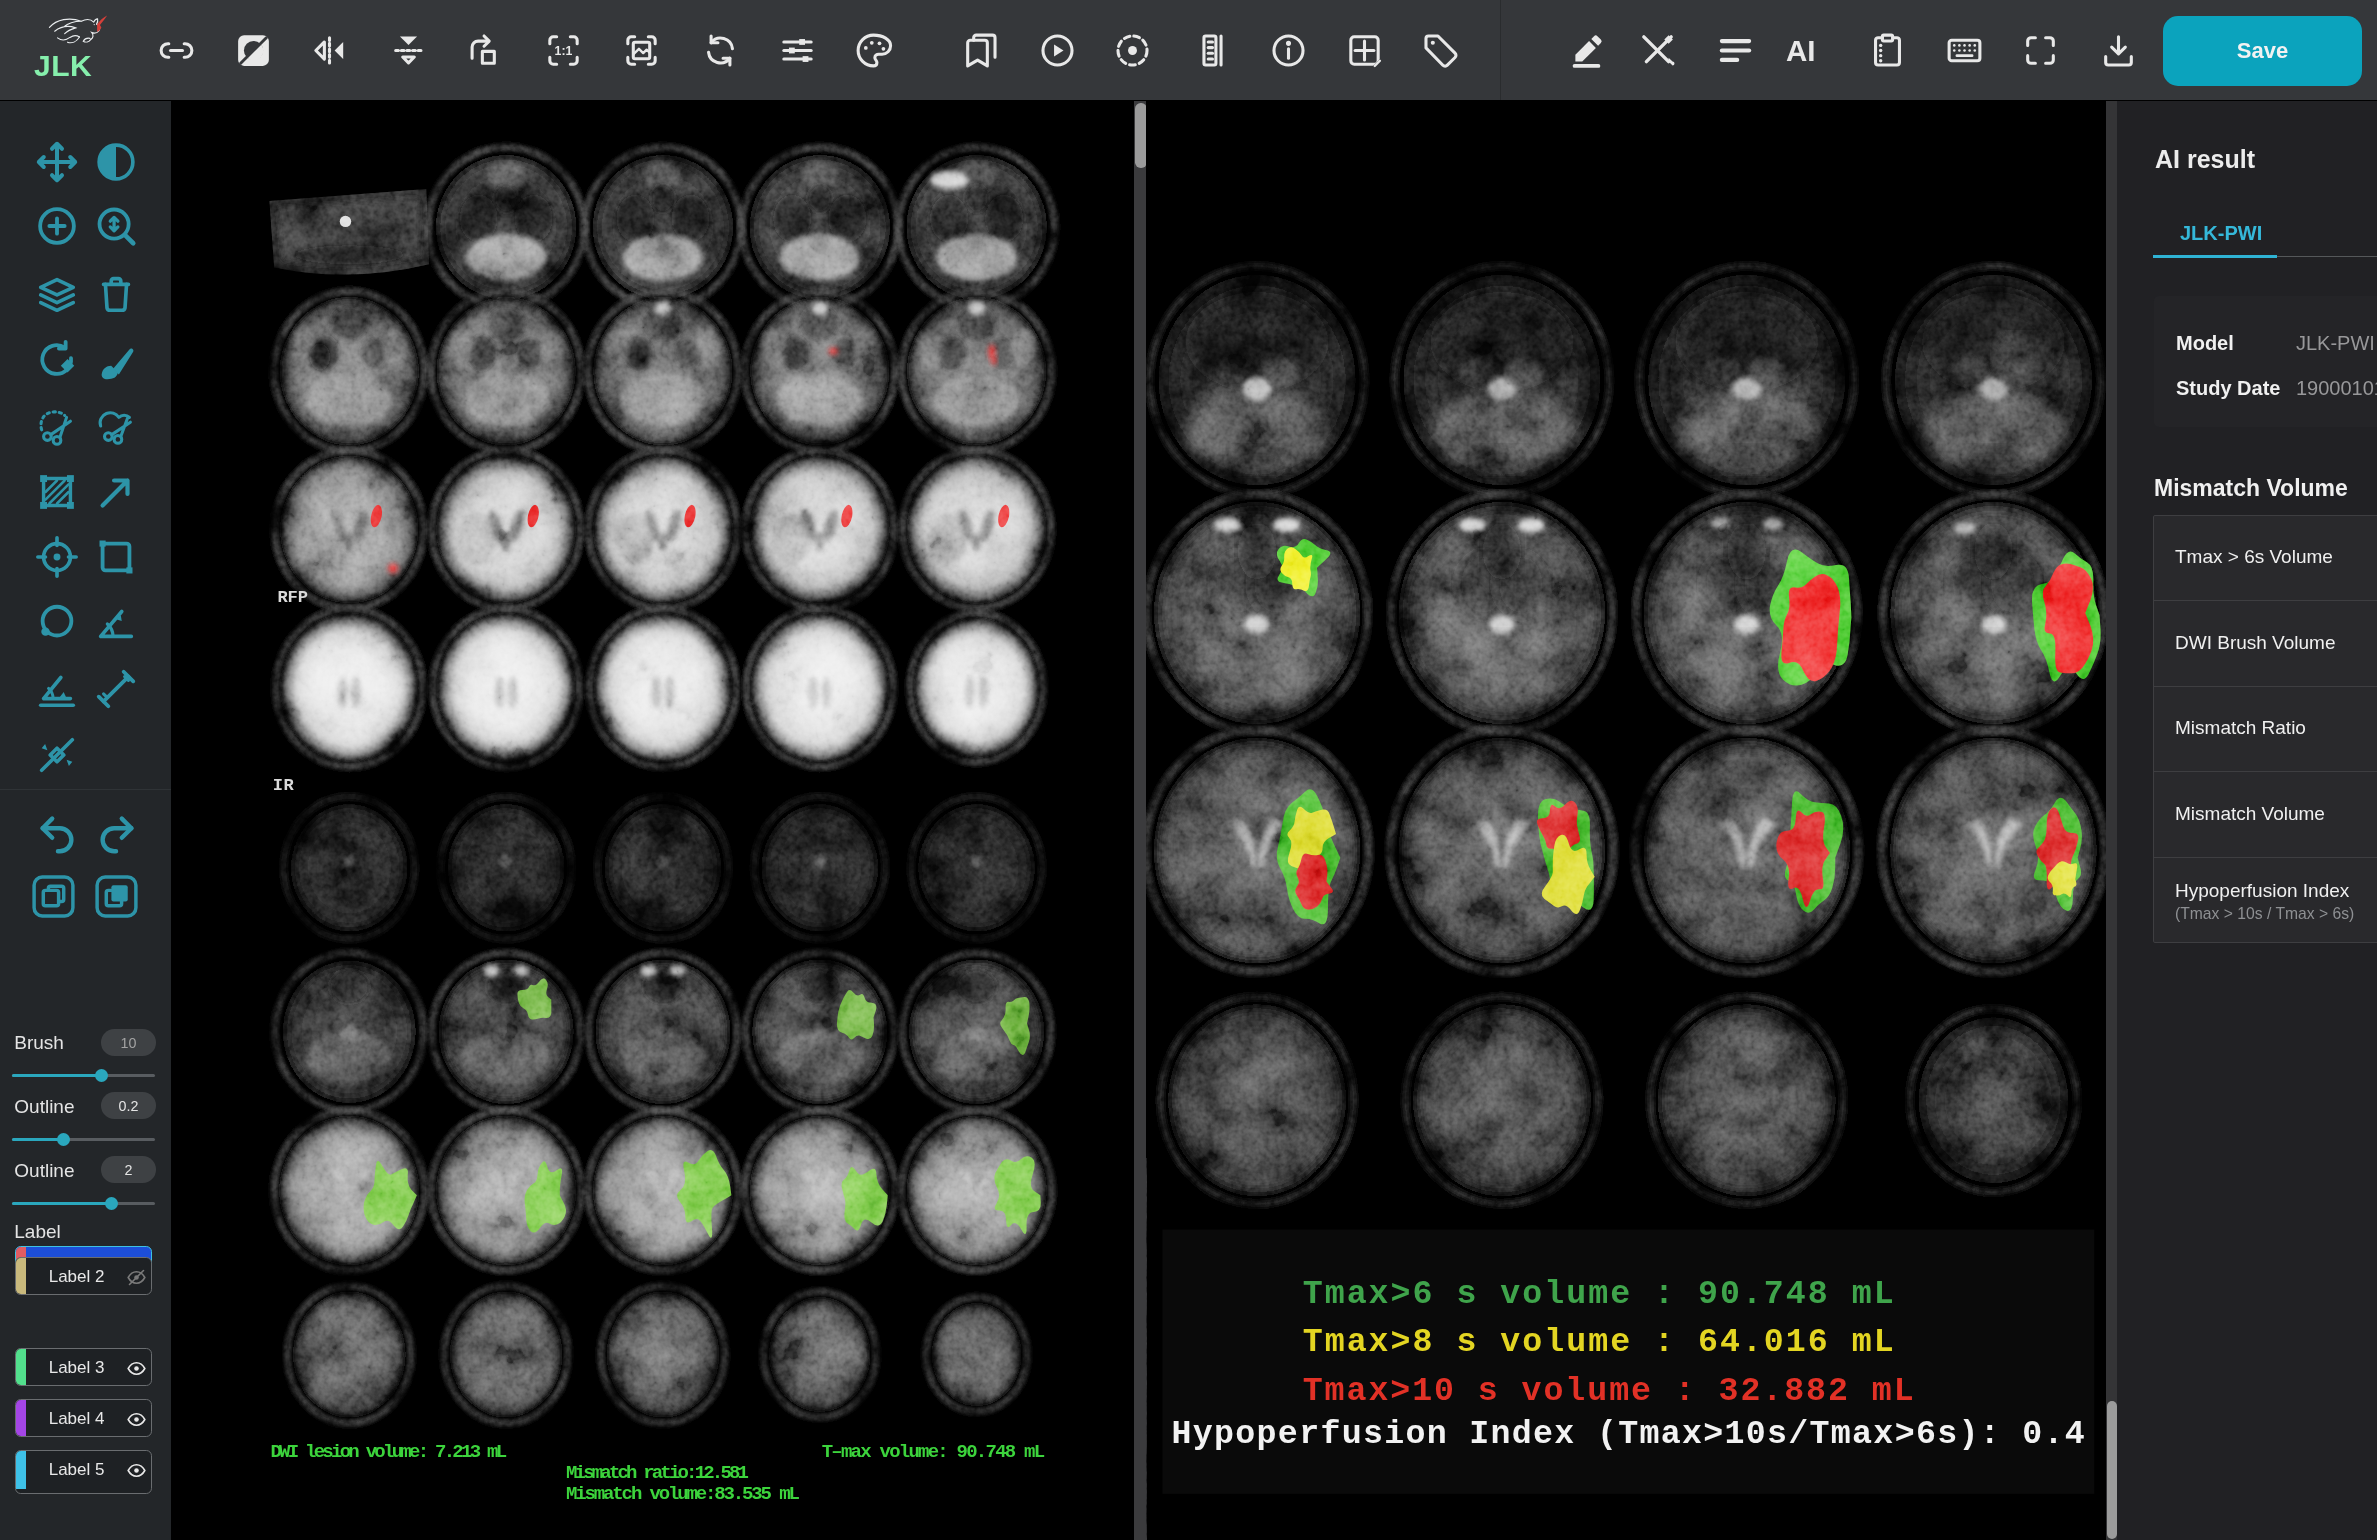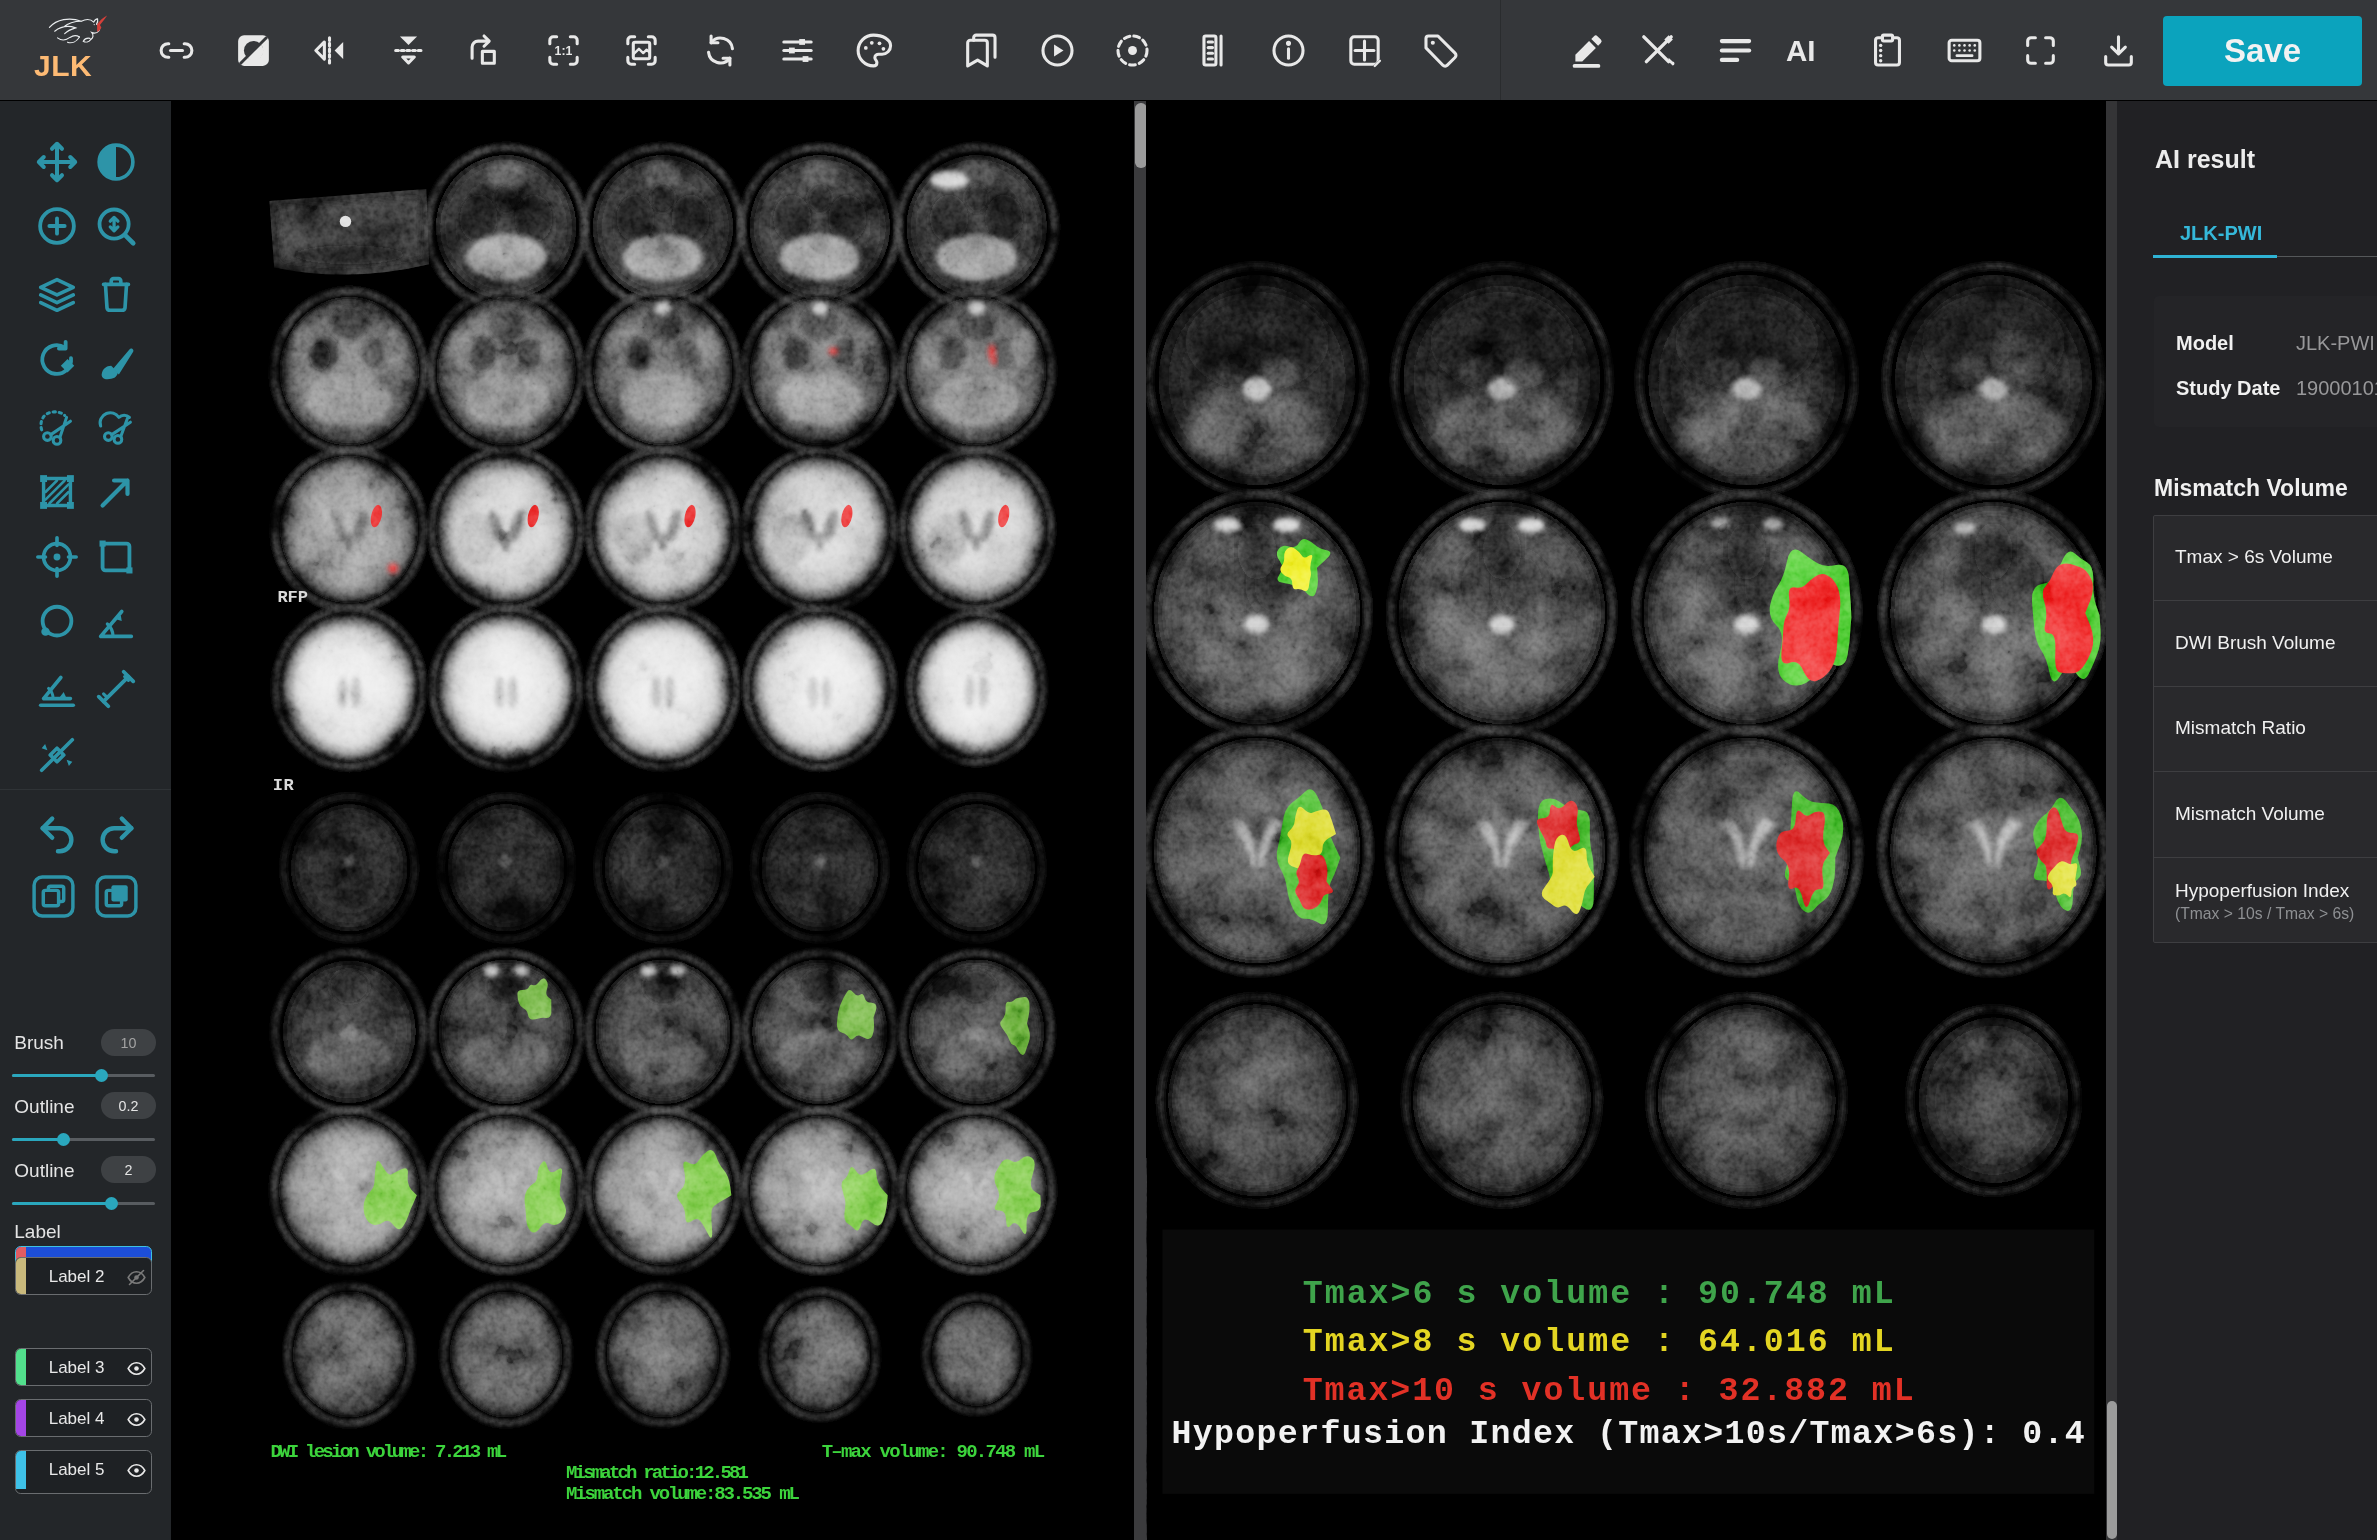--- a/index.html
+++ b/index.html
@@ -4,25 +4,25 @@
 html,body{width:2739px;height:1541px;background:#000;overflow:hidden;font-family:"Liberation Sans",sans-serif}
 .abs{position:absolute}
 #toolbar{position:absolute;left:0;top:0;width:2739px;height:100px;background:#35373a}
 #lsb{position:absolute;left:0;top:101px;width:171px;height:1439px;background:#232629}
 #lpanel{position:absolute;left:172px;top:101px;width:961px;height:1439px;background:#000}
 #sb1{position:absolute;left:1134px;top:101px;width:13px;height:1439px;background:#3b3b3d}
 #rpanel{position:absolute;left:1146px;top:101px;width:960px;height:1057px;background:#000}
 #sb2{position:absolute;left:2106px;top:101px;width:11.4px;height:1439px;background:#343436}
 #rsb{position:absolute;left:2117px;top:101px;width:621px;height:1439px;background:#212124}
 .ic{position:absolute}
-.btn{position:absolute;top:15.7px;height:70px;border-radius:4px;font-size:33px;font-weight:600;color:#f2f2f2;display:flex;align-items:center;justify-content:center}
+.btn{position:absolute;top:15.7px;height:70px;border-radius:15px;font-size:22px;font-weight:600;color:#f2f2f2;display:flex;align-items:center;justify-content:center}
 svg text{font-family:"Liberation Sans",sans-serif}
 </style></head><body>
 <div id="toolbar">
-    <div class="abs" style="left:34px;top:49px;font-size:30px;font-weight:bold;color:#fdba74;letter-spacing:0.5px">JLK</div>
+    <div class="abs" style="left:34px;top:49px;font-size:30px;font-weight:bold;color:#86efac;letter-spacing:0.5px">JLK</div>
     <svg class="ic" style="left:48px;top:15px" width="61" height="41" viewBox="0 0 128 86" fill="none" stroke="#e9ecee" stroke-width="2.4" stroke-linecap="round">
 <path d="M3 26 C18 9 45 4 70 13 C56 13 42 17 33 25 M14 34 C27 24 44 22 58 27 C48 30 40 34 35 39 M20 48 C28 54 38 53 46 47 C52 43 60 42 66 46"></path>
 <path d="M70 13 C80 8 90 9 96 15 M96 15 C98 10 101 8 104 8 C105 12 104 16 102 19"></path>
 <path d="M102 19 C108 22 110 28 107 33 C103 38 97 39 92 37 C96 42 95 48 90 51"></path>
 <path d="M90 51 C86 57 79 58 74 55 C77 50 83 48 88 49 M66 46 C60 56 50 60 41 57"></path>
 <path d="M103 20 C108 12 116 5 124 1 C119 9 113 16 109 21 L112 26 C110 31 107 34 103 35 Z" fill="#d4403a" stroke="none"></path>
 <circle cx="97" cy="20" r="1.3" fill="#e9ecee" stroke="none"></circle>
 </svg>
     <svg class="ic" style="left:156px;top:30px" width="41" height="41" viewBox="0 0 24 24" fill="none" stroke="#e8e8e8" stroke-width="1.8" stroke-linecap="round" stroke-linejoin="round">
       <path d="M7.5 8H7a4 4 0 0 0 0 8h.5M16.5 8h.5a4 4 0 0 1 0 8h-.5"></path>

